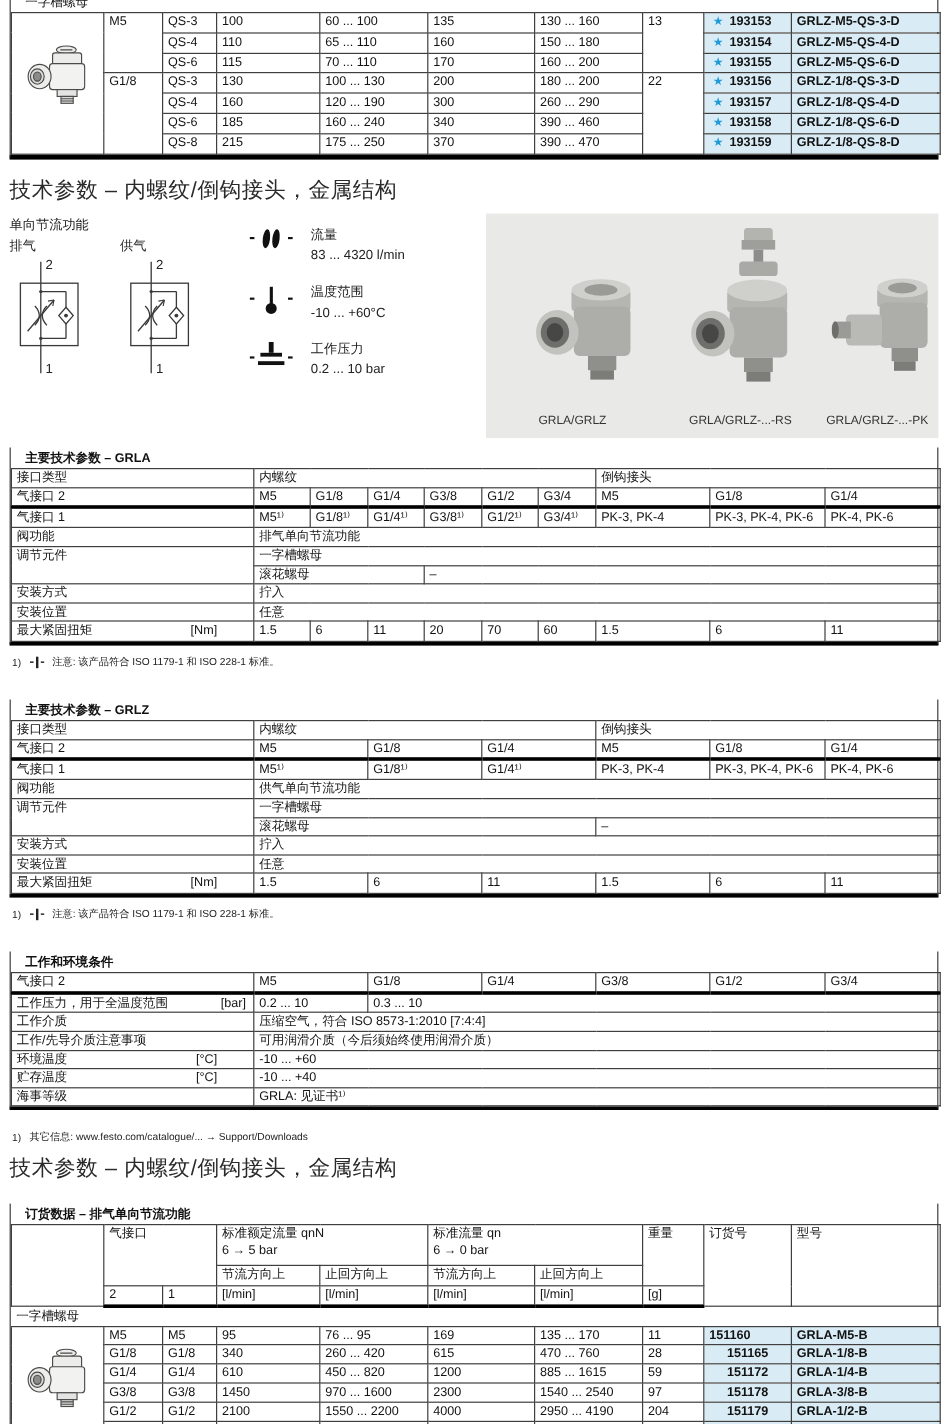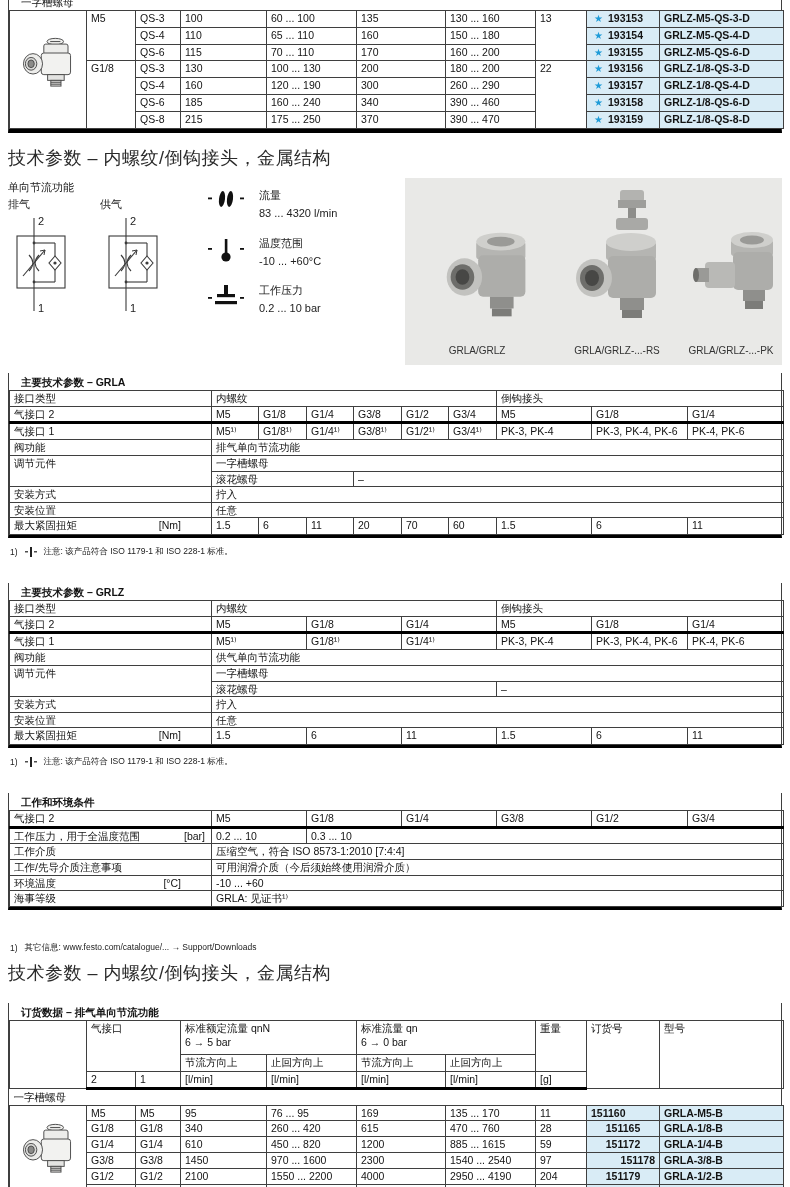--- a/index.html
+++ b/index.html
@@ -498,20 +498,24 @@
       </tr>
       <tr>
         <td>工作/先导介质注意事项</td>
         <td colspan="6">可用润滑介质（今后须始终使用润滑介质）</td>
       </tr>
       <tr>
         <td><span>环境温度</span><span class="unit">[°C]</span></td>
         <td colspan="6">-10 ... +60</td>
       </tr>
       <tr>
+        <td><span>贮存温度</span><span class="unit">[°C]</span></td>
+        <td colspan="6">-10 ... +40</td>
+      </tr>
+      <tr>
         <td>海事等级</td>
         <td colspan="6">GRLA: 见证书¹⁾</td>
       </tr>
     </tbody>
   </table>
 </div>
 <div class="fn" style="top:942px">
   <span>1)</span>
   <span>其它信息: www.festo.com/catalogue/... → Support/Downloads</span>
 </div>
@@ -606,21 +610,21 @@
         <td class="blue bold">GRLA-1/4-B</td>
       </tr>
       <tr class="h155">
         <td>G3/8</td>
         <td>G3/8</td>
         <td>1450</td>
         <td>970 ... 1600</td>
         <td>2300</td>
         <td>1540 ... 2540</td>
         <td>97</td>
-        <td class="blue bold" style="text-align:right">151178</td>
+        <td class="blue bold" style="text-align:center">151178</td>
         <td class="blue bold">GRLA-3/8-B</td>
       </tr>
       <tr class="h155">
         <td>G1/2</td>
         <td>G1/2</td>
         <td>2100</td>
         <td>1550 ... 2200</td>
         <td>4000</td>
         <td>2950 ... 4190</td>
         <td>204</td>

